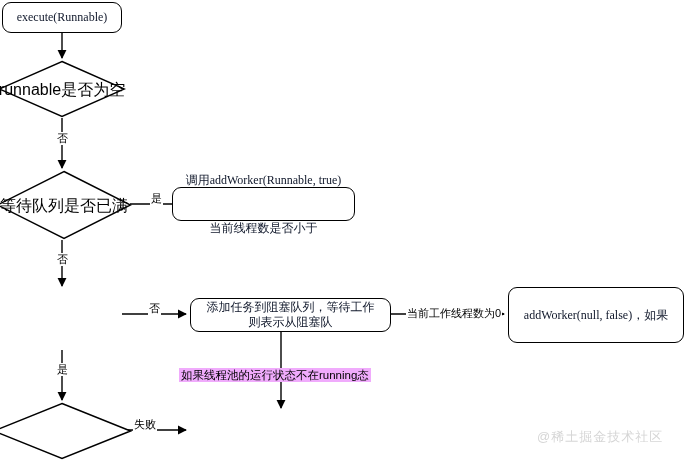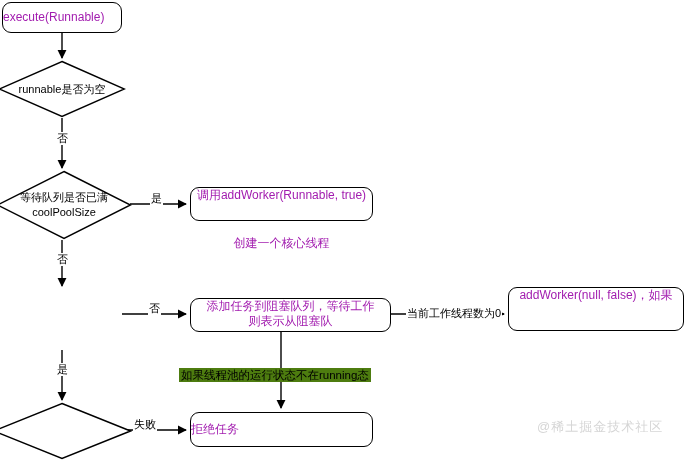--- a/index.html
+++ b/index.html
@@ -24,25 +24,27 @@
     top: 0;
     width: 688px;
     height: 461px;
     pointer-events: none;
   }
   .node {
     position: absolute;
     box-sizing: border-box;
     display: flex;
     align-items: center;
+    justify-content: center;
     text-align: center;
-    color: #a21caf;
+    color: #0f172a;
     font-size: 12px;
     line-height: 15px;
     letter-spacing: 0px;
+    font-family: Liberation Serif, serif;
   }
   .box {
     border: 1.4px solid #000000;
     border-radius: 9px;
     background: #ffffff;
   }
   .diamond-wrap {
     position: absolute;
     display: flex;
     align-items: center;
@@ -51,39 +53,39 @@
   .diamond-wrap svg {
     position: absolute;
     left: 0;
     top: 0;
   }
   .diamond-label {
     position: relative;
     z-index: 2;
     text-align: center;
     color: #000;
-    font-size: 11px;
+    font-size: 16px;
     line-height: 15px;
     white-space: nowrap;
   }
   .edge-label {
     position: absolute;
     color: #000000;
     font-size: 11px;
     line-height: 13px;
     background: #ffffff;
     padding: 0 1px;
     white-space: nowrap;
   }
   .note {
     position: absolute;
     color: #000000;
     font-size: 11.5px;
     line-height: 14px;
-    background: #4d7c0f;
+    background: #f0abfc;
     padding: 0 2px;
     white-space: nowrap;
   }
   .watermark {
     position: absolute;
     color: #d6d6d6;
     font-size: 13px;
     letter-spacing: 1px;
     white-space: nowrap;
     user-select: none;
@@ -132,60 +134,56 @@
     </svg>
     <div class="diamond-label">runnable是否为空</div>
   </div>
 
   <div class="diamond-wrap" style="left:-4px; top:170px; width:136px; height:70px;">
     <svg width="136" height="70" viewBox="0 0 136 70" xmlns="http://www.w3.org/2000/svg">
       <polygon points="68,1.5 134.5,35 68,68.5 1.5,35" fill="#ffffff" stroke="#000000" stroke-width="1.4"></polygon>
     </svg>
     <div class="diamond-label">
       <div>等待队列是否已满</div>
-      <div>coolPoolSize</div>
     </div>
   </div>
 
-  <div class="node box" style="left:190px; top:187px; width:183px; height:34px; flex-direction:column;gap:33px;">
+  <div class="node box" style="left:172px; top:187px; width:183px; height:34px; flex-direction:column;gap:33px;">
     <span>调用addWorker(Runnable, true)</span>
-    <span>创建一个核心线程</span>
+    <span>当前线程数是否小于</span>
   </div>
 
 
   <div class="node box" style="left:190px; top:298px; width:201px; height:34px; flex-direction:column;">
     <span>添加任务到阻塞队列，等待工作</span>
     <span>则表示从阻塞队</span>
   </div>
 
-  <div class="node box" style="left:508px; top:287px; width:176px; height:44px; flex-direction:column;">
+  <div class="node box" style="left:508px; top:287px; width:176px; height:56px; flex-direction:column;">
     <span>addWorker(null, false)，如果</span>
   </div>
 
   <div class="diamond-wrap" style="left:-8px; top:402px; width:140px; height:58px;">
     <svg width="140" height="58" viewBox="0 0 140 58" xmlns="http://www.w3.org/2000/svg">
       <polygon points="70,1.5 138.5,29 70,56.5 1.5,29" fill="#ffffff" stroke="#000000" stroke-width="1.4"></polygon>
     </svg>
   </div>
 
-  <div class="node box" style="left:190px; top:412px; width:183px; height:35px;">
-    <span>拒绝任务</span>
-  </div>
 
   <div class="edge-label" style="left:56px; top:132px;">否</div>
 
   <div class="edge-label" style="left:150px; top:192px;">是</div>
 
   <div class="edge-label" style="left:56px; top:253px;">否</div>
 
   <div class="edge-label" style="left:148px; top:302px;">否</div>
 
   <div class="edge-label" style="left:56px; top:363px;">是</div>
 
   <div class="edge-label" style="left:133px; top:418px;">失败</div>
 
   <div class="edge-label" style="left:406px; top:307px;">当前工作线程数为0</div>
 
   <div class="note" style="left:179px; top:368px;">如果线程池的运行状态不在running态</div>
 
-  <div class="watermark" style="left:537px; top:418px;">@稀土掘金技术社区</div>
+  <div class="watermark" style="left:537px; top:428px;">@稀土掘金技术社区</div>
 
 </div>
 
 </body></html>

